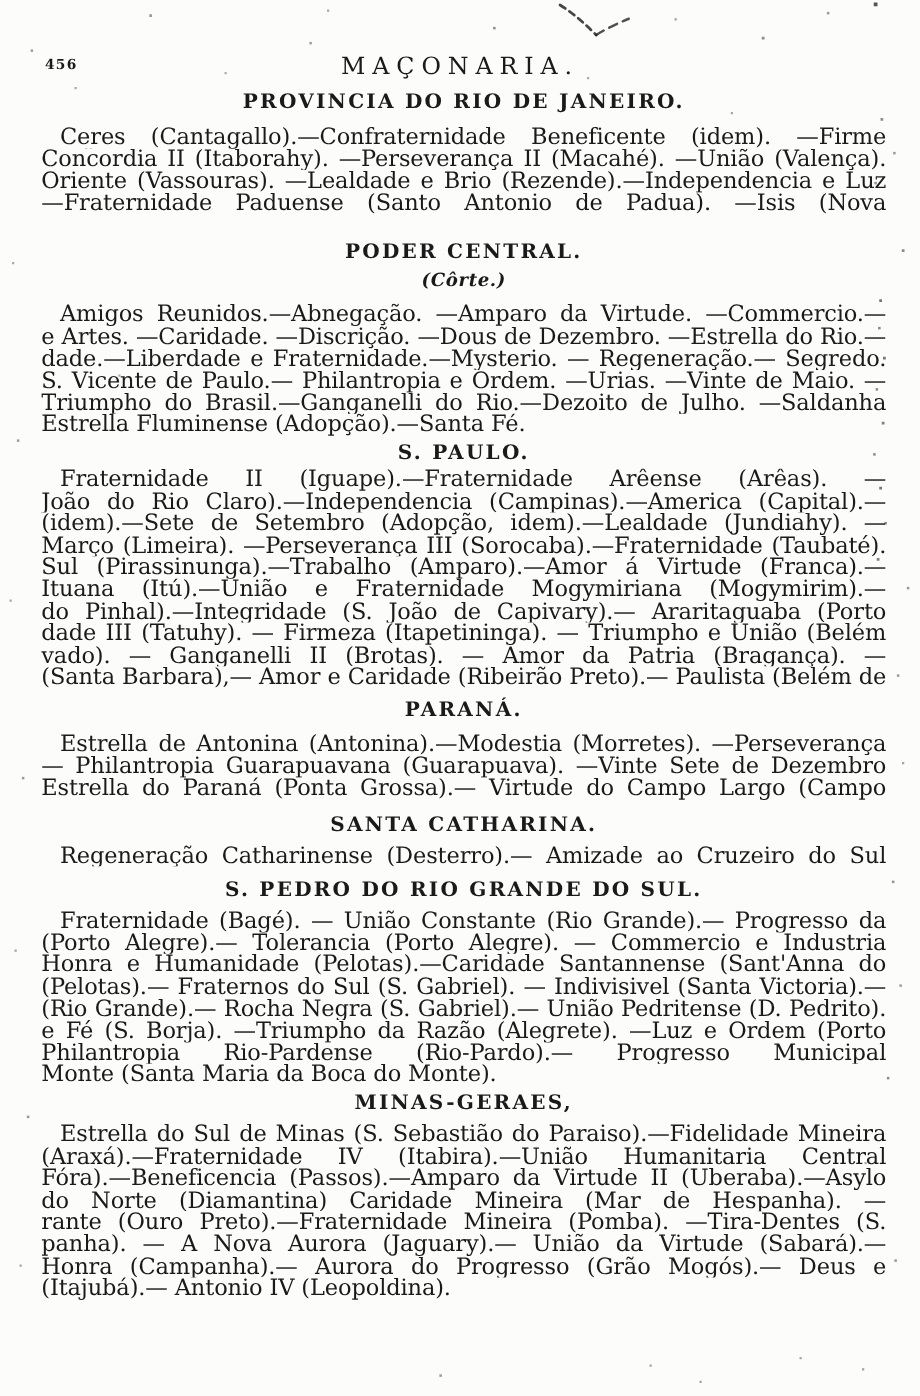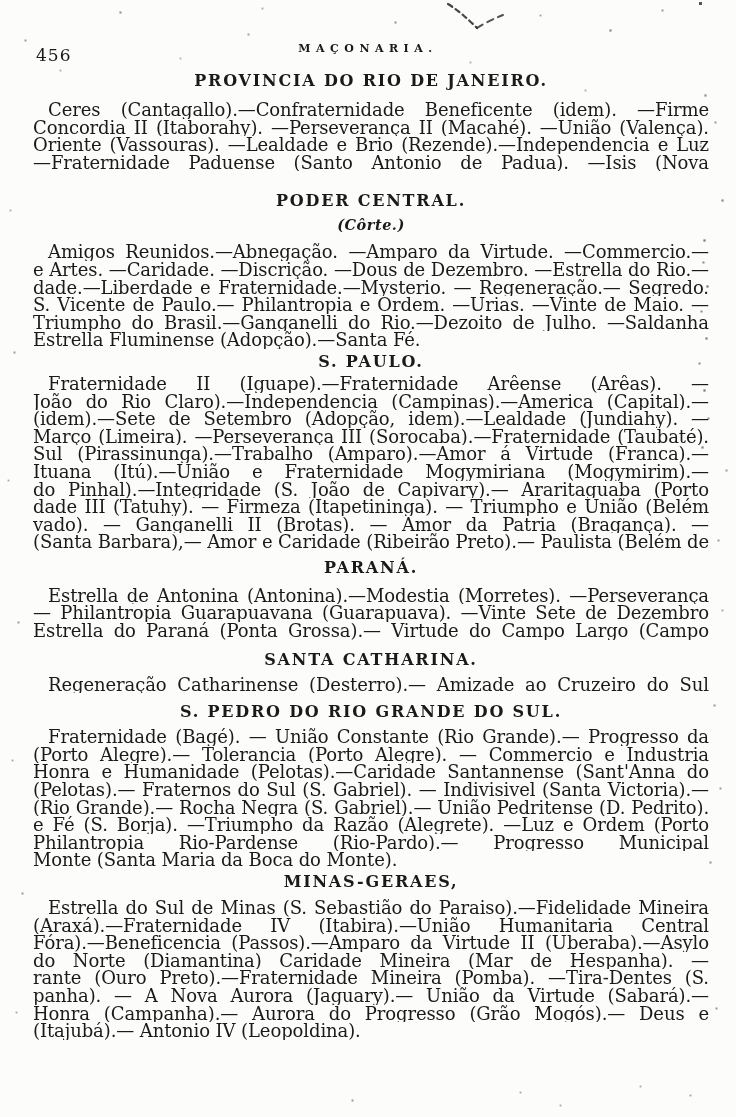--- a/index.html
+++ b/index.html
@@ -6,25 +6,25 @@
   body{
     width:736px;height:1117px;position:relative;overflow:hidden;
     background:#fcfcfa;
     font-family:"DejaVu Serif","Liberation Serif",serif;
     color:#1a1a1a;
   }
   .page{position:absolute;inset:0;}
   
   .pagenum{
     position:absolute;left:36px;top:45px;
-    font-size:17px;font-weight:normal;letter-spacing:1px;
+    font-size:11px;font-weight:bold;letter-spacing:1px;
   }
   .title{
     position:absolute;left:0;right:0;top:42px;text-align:center;
-    font-size:11px;font-weight:bold;letter-spacing:5.5px;
+    font-size:19px;font-weight:normal;letter-spacing:5.5px;
   }
   
   .content{position:absolute;top:0;left:33px;width:676px;}
   .heading{
     margin:0;text-align:center;
     font-size:16px;font-weight:bold;letter-spacing:1.8px;
     line-height:14px;height:14px;
   }
   .subheading{
     text-align:center;font-style:italic;font-size:14.5px;

